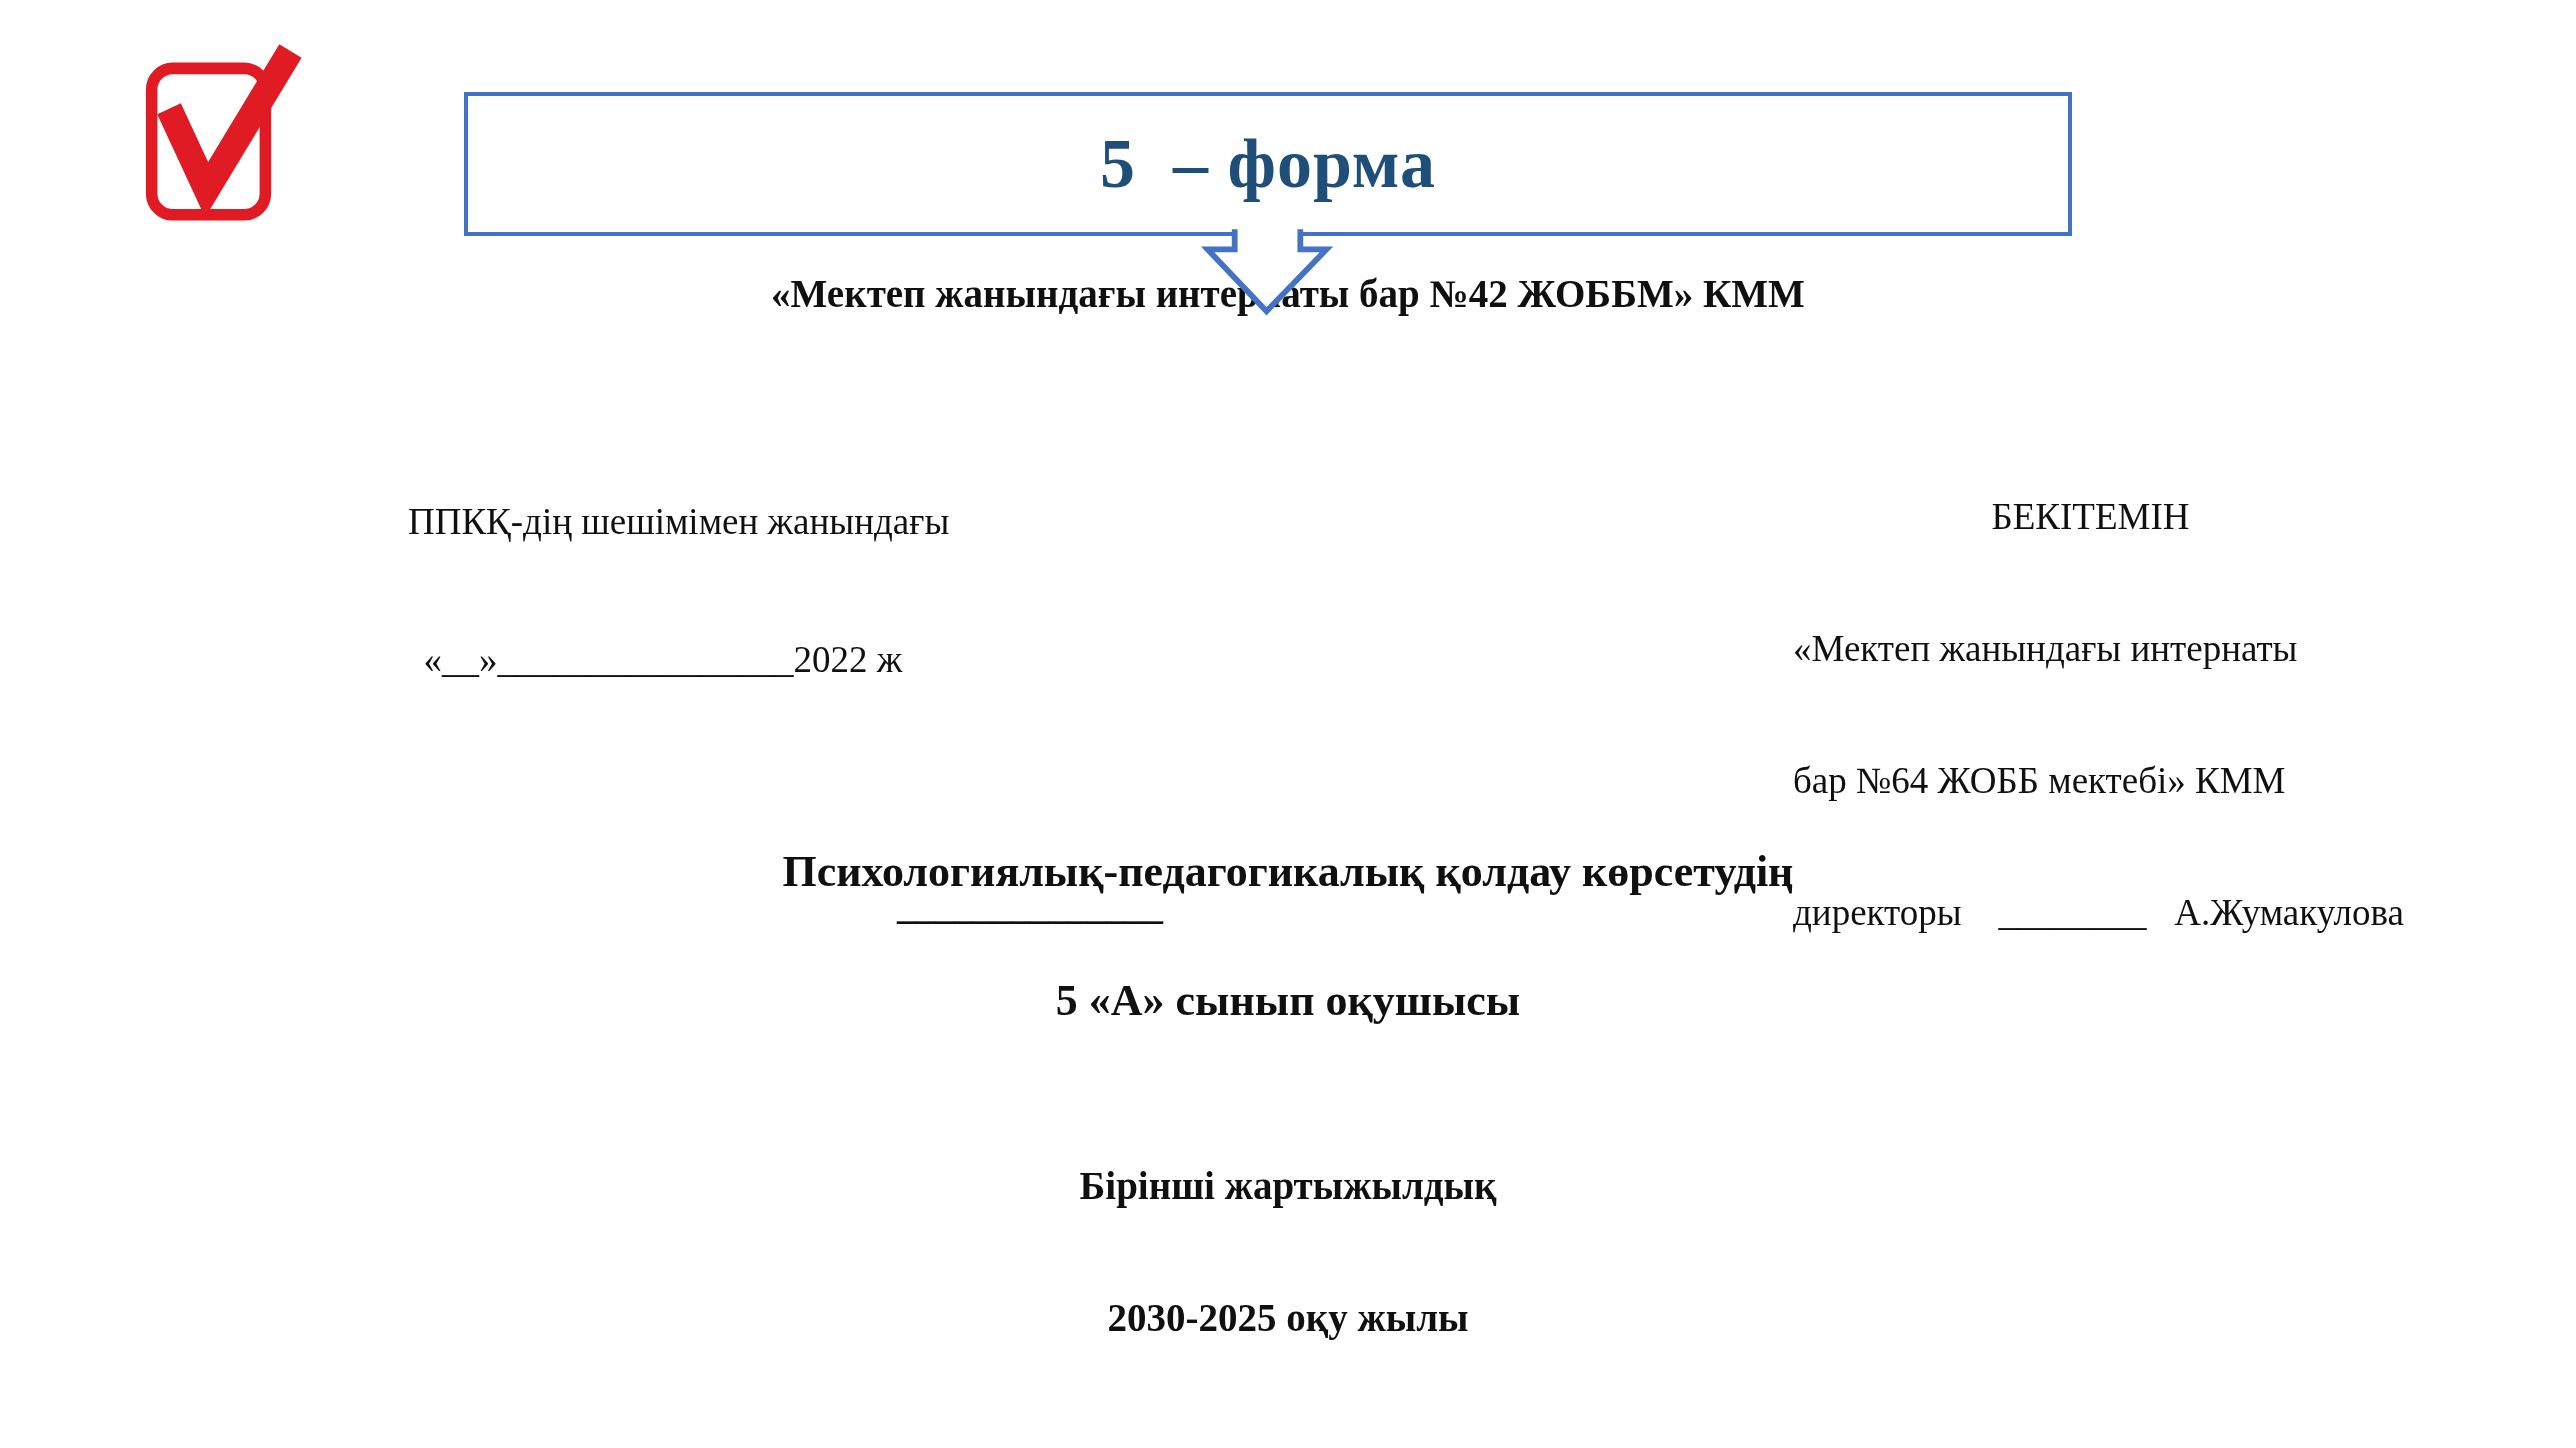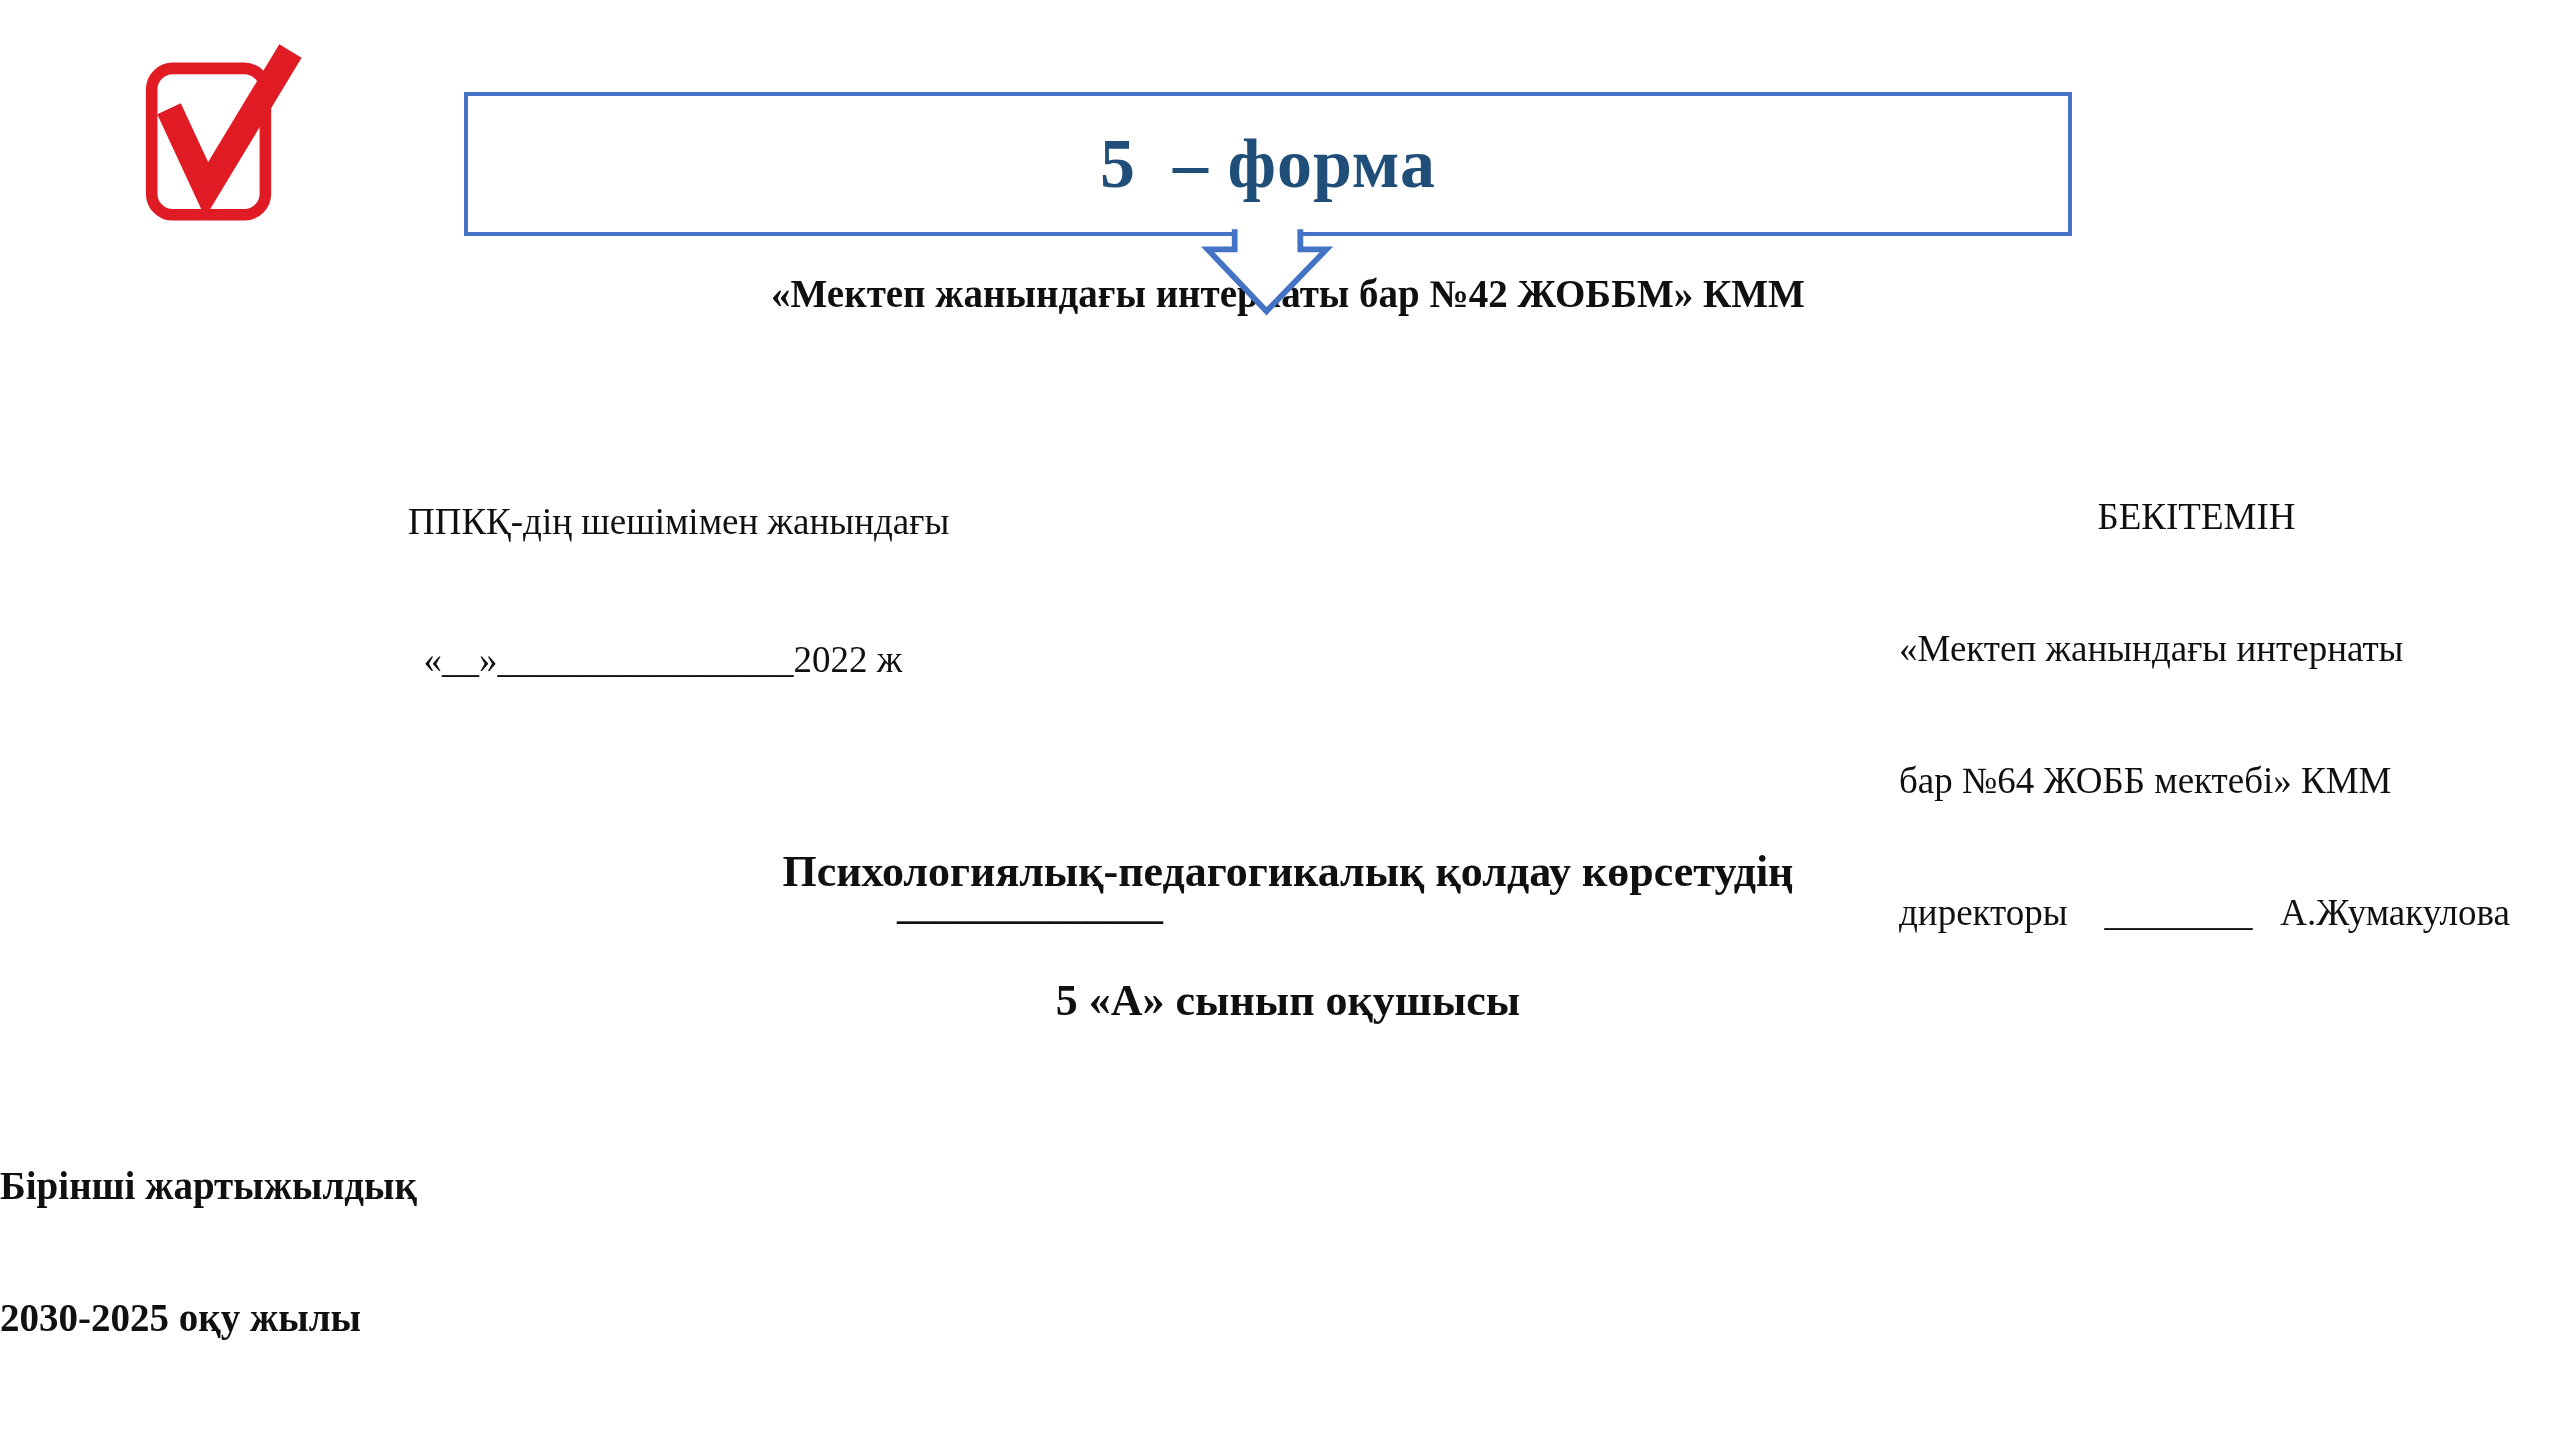--- a/index.html
+++ b/index.html
@@ -71,21 +71,21 @@
   .approval-left {
     left: 408px;
     top: 407px;
     font-size: 37px;
     line-height: 46px;
     white-space: pre;
   }
   .approval-left .l2 { padding-left: 15.5px; }
 
   .approval-right {
-    left: 1899px;
+    left: 1793px;
     top: 407px;
     width: 595px;
     font-size: 37px;
     line-height: 44px;
     white-space: pre;
   }
   .approval-right .centered { text-align: center; }
 
   .program {
     left: 0;
@@ -102,21 +102,21 @@
     top: 884px;
     width: 2060px;
     text-align: center;
     font-size: 38px;
     font-weight: bold;
   }
   .term {
     left: 0;
     top: 1076px;
     width: 2576px;
-    text-align: left;
+    text-align: center;
     font-size: 39px;
     font-weight: bold;
     line-height: 44px;
     white-space: pre;
   }
 </style>
 </head>
 <body>
 
 <div class="slide">

